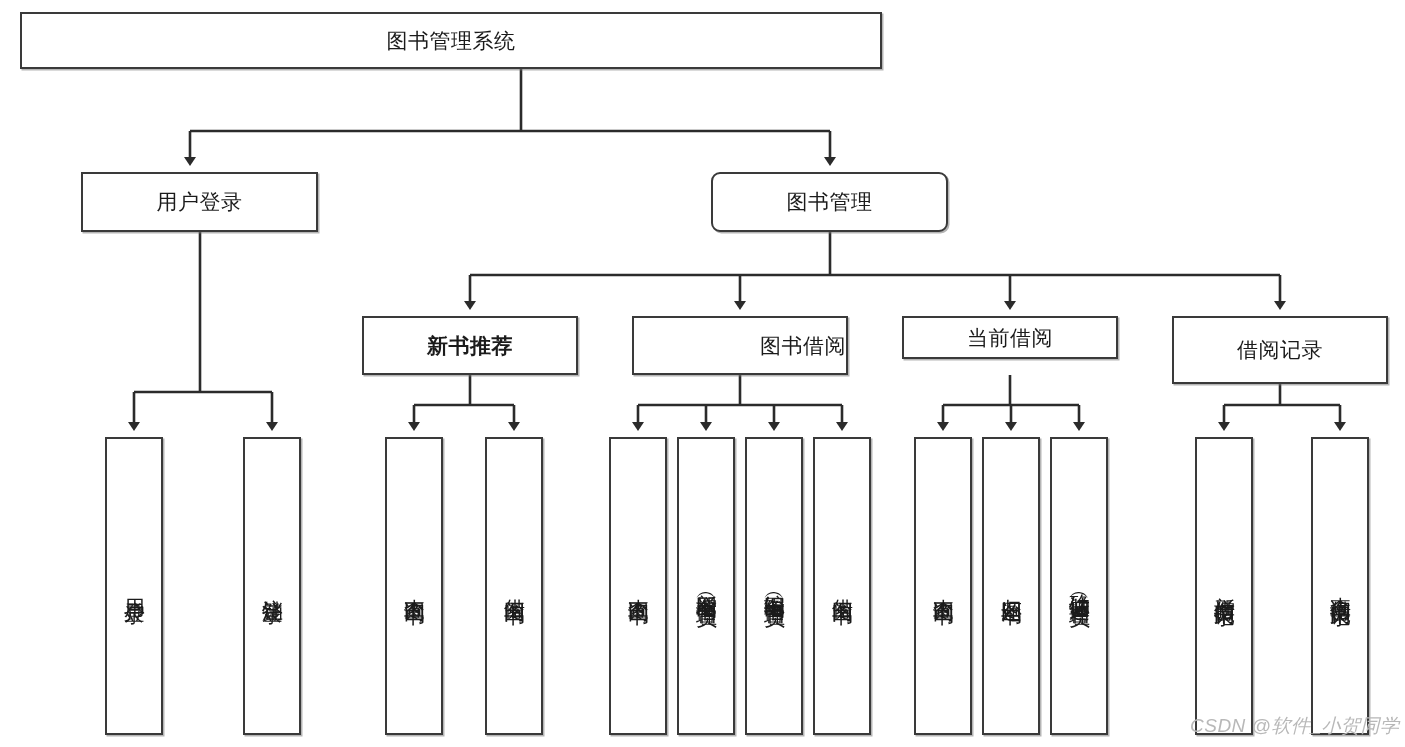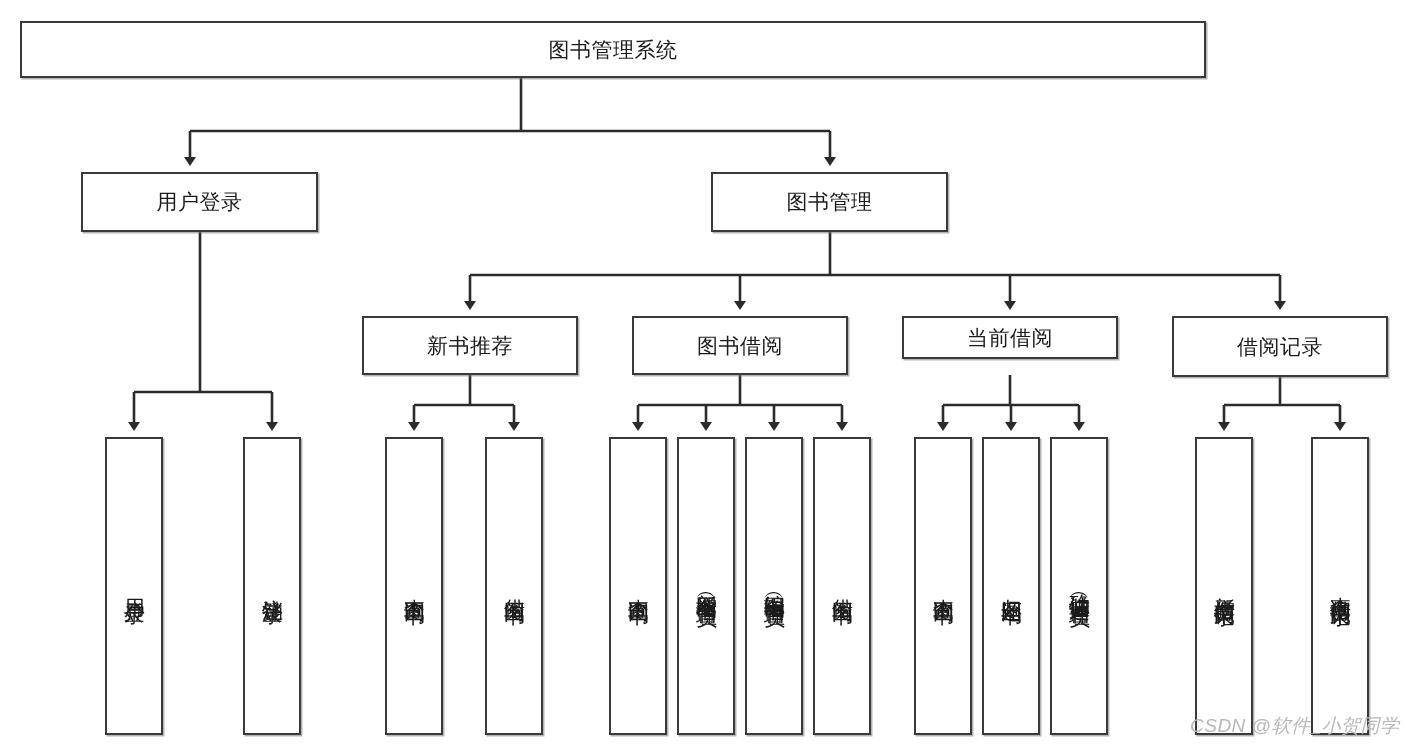--- a/index.html
+++ b/index.html
@@ -116,41 +116,41 @@
       <path d="M1011,405 L1011,423" marker-end="url(#arw)"></path>
       <path d="M1079,405 L1079,423" marker-end="url(#arw)"></path>
 
       <path d="M1280,375 L1280,405"></path>
       <path d="M1224,405 L1340,405"></path>
       <path d="M1224,405 L1224,423" marker-end="url(#arw)"></path>
       <path d="M1340,405 L1340,423" marker-end="url(#arw)"></path>
     </g>
   </svg>
 
-  <div class="node horiz" style="left:20px; top:12px; width:1186px; height:57px;margin-top:9px;">
+  <div class="node horiz" style="left:20px; top:12px; width:862px; height:57px;">
     <span class="label">图书管理系统</span>
   </div>
 
   <div class="node horiz" style="left:81px; top:172px; width:237px; height:60px;">
     <span class="label">用户登录</span>
   </div>
-  <div class="node horiz" style="left:711px; top:172px; width:237px; height:60px;">
+  <div class="node horiz" style="left:711px; top:172px; width:237px; height:60px;border-radius:9px;">
     <span class="label">图书管理</span>
   </div>
 
-  <div class="node horiz" style="left:362px; top:316px; width:216px; height:59px;">
+  <div class="node horiz" style="left:362px; top:316px; width:216px; height:59px;font-weight:bold;">
     <span class="label">新书推荐</span>
   </div>
-  <div class="node horiz" style="left:632px; top:316px; width:216px; height:59px;">
+  <div class="node horiz" style="left:632px; top:316px; width:216px; height:59px;justify-content:flex-end;">
     <span class="label">图书借阅</span>
   </div>
   <div class="node horiz" style="left:902px; top:316px; width:216px; height:43px;">
     <span class="label">当前借阅</span>
   </div>
-  <div class="node horiz" style="left:1172px; top:316px; width:216px; height:61px;justify-content:center;">
+  <div class="node horiz" style="left:1172px; top:316px; width:216px; height:68px;justify-content:center;">
     <span class="label">借阅记录</span>
   </div>
 
   <div class="node vert" style="left:105px; top:437px; width:58px; height:298px;">
     <span class="label">用户登录</span>
   </div>
   <div class="node vert" style="left:243px; top:437px; width:58px; height:298px;">
     <span class="label">注销登录</span>
   </div>
 

